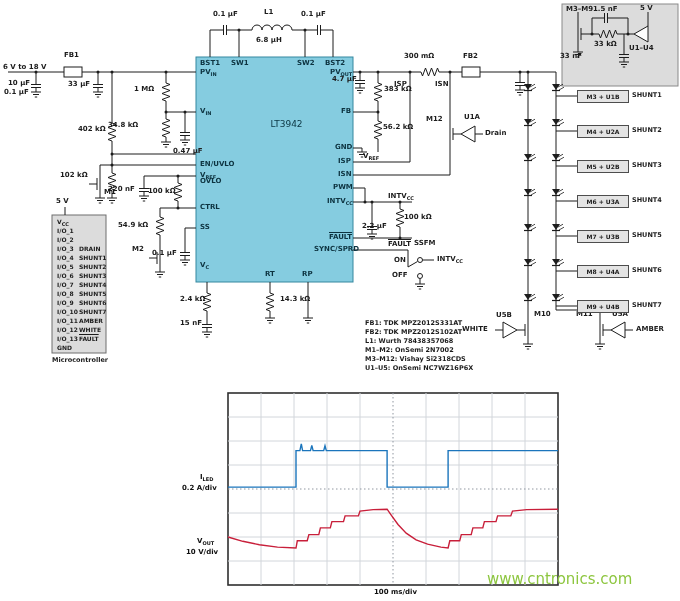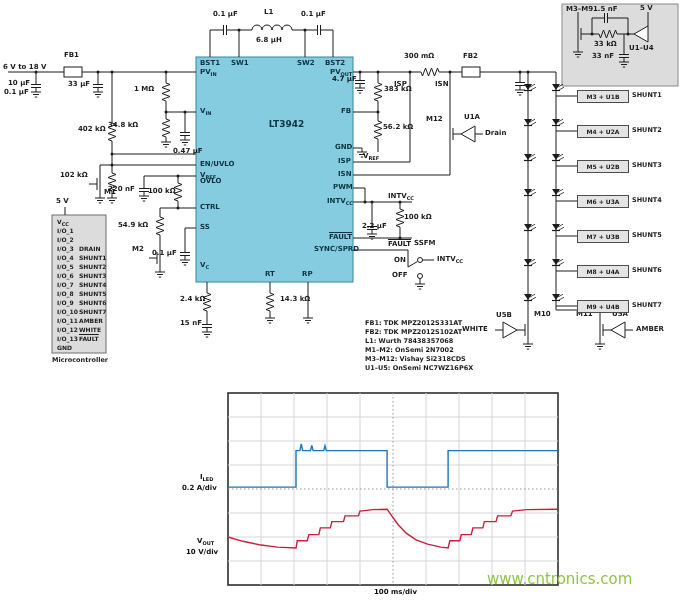--- a/index.html
+++ b/index.html
@@ -12,21 +12,21 @@
   .pin{color:#0d3340;}
   .overline{text-decoration:overline;}
   .mcu{font-size:6px;}
   .bom{font-size:6.5px;padding-left:28px;}
   .caption{font-size:6.5px;}
   .scope{font-size:7px;color:#101010;}
   .shunt-box{position:absolute;left:577px;width:52px;height:13px;background:#e4e4e4;border:1px solid #4d4d4d;
              box-sizing:border-box;text-align:center;line-height:11px;font-size:6px;font-weight:bold;color:#1c1c1c;}
   .shunt-net{font-size:6.5px;}
   #ic-name{position:absolute;left:196px;top:119px;width:181px;text-align:center;
-           font-size:9px;font-weight:bold;color:#0b3542;}
+           font-size:9px;font-weight:normal;color:#0b3542;}
   #watermark{position:absolute;left:487px;top:570px;font-size:15px;color:#8dc63f;font-weight:400;}
 </style>
 </head>
 <body>
 
 <div id="canvas">
 
   <svg class="schem" width="680" height="601" viewBox="0 0 680 601">
     <defs>
       <g id="gnd" stroke="#1c1c1c" stroke-width="1" fill="none">
@@ -236,21 +236,21 @@
       <span class="lbl" style="left: 3px; top: 64px;">6 V to 18 V</span>
       <span class="lbl" style="left: 64px; top: 52px;">FB1</span>
       <span class="lbl" style="left: 8px; top: 80px;">10 µF</span>
       <span class="lbl" style="left: 4px; top: 89px;">0.1 µF</span>
       <span class="lbl" style="left: 68px; top: 81px;">33 µF</span>
       <span class="lbl" style="left: 566px; top: 6px;">M3–M9</span>
       <span class="lbl" style="left: 593px; top: 6px;">1.5 nF</span>
       <span class="lbl" style="left: 640px; top: 5px;">5 V</span>
       <span class="lbl" style="left: 594px; top: 41px;">33 kΩ</span>
       <span class="lbl" style="left: 629px; top: 45px;">U1–U4</span>
-      <span class="lbl" style="left: 592px; top: 53px;">33 nF</span>
+      <span class="lbl" style="left: 560px; top: 53px;">33 nF</span>
       <span class="lbl pin" style="left: 200px; top: 60px;">BST1</span>
       <span class="lbl pin" style="left: 231px; top: 60px;">SW1</span>
       <span class="lbl pin" style="left: 297px; top: 60px;">SW2</span>
       <span class="lbl pin" style="left: 325px; top: 60px;">BST2</span>
       <span class="lbl pin" style="left: 200px; top: 69px;">PV<sub>IN</sub></span>
       <span class="lbl pin" style="left: 200px; top: 108px;">V<sub>IN</sub></span>
       <span class="lbl pin" style="left: 200px; top: 150px; margin-top: 28px;">OVLO</span>
       <span class="lbl pin" style="left: 200px; top: 161px;">EN/UVLO</span>
       <span class="lbl pin" style="left: 200px; top: 172px;">V<sub>REF</sub></span>
       <span class="lbl pin" style="left: 200px; top: 204px;">CTRL</span>

